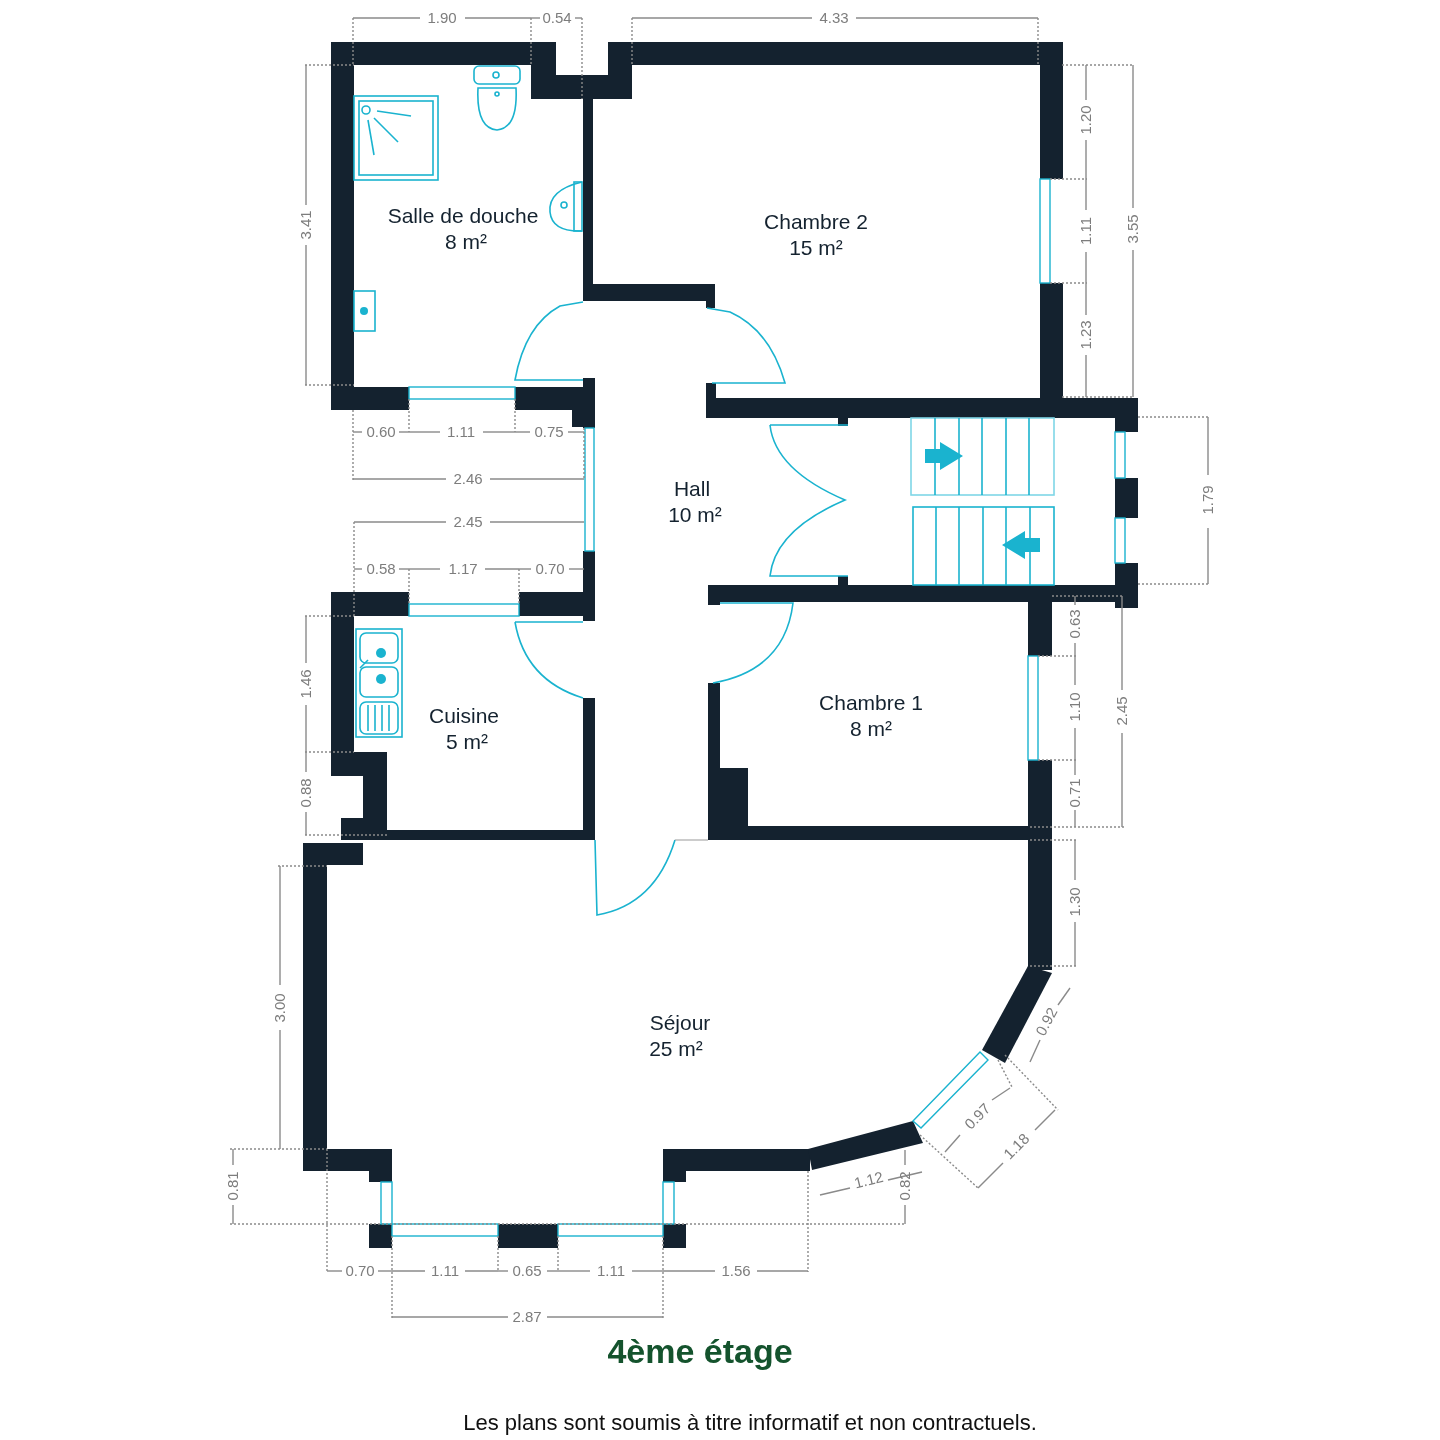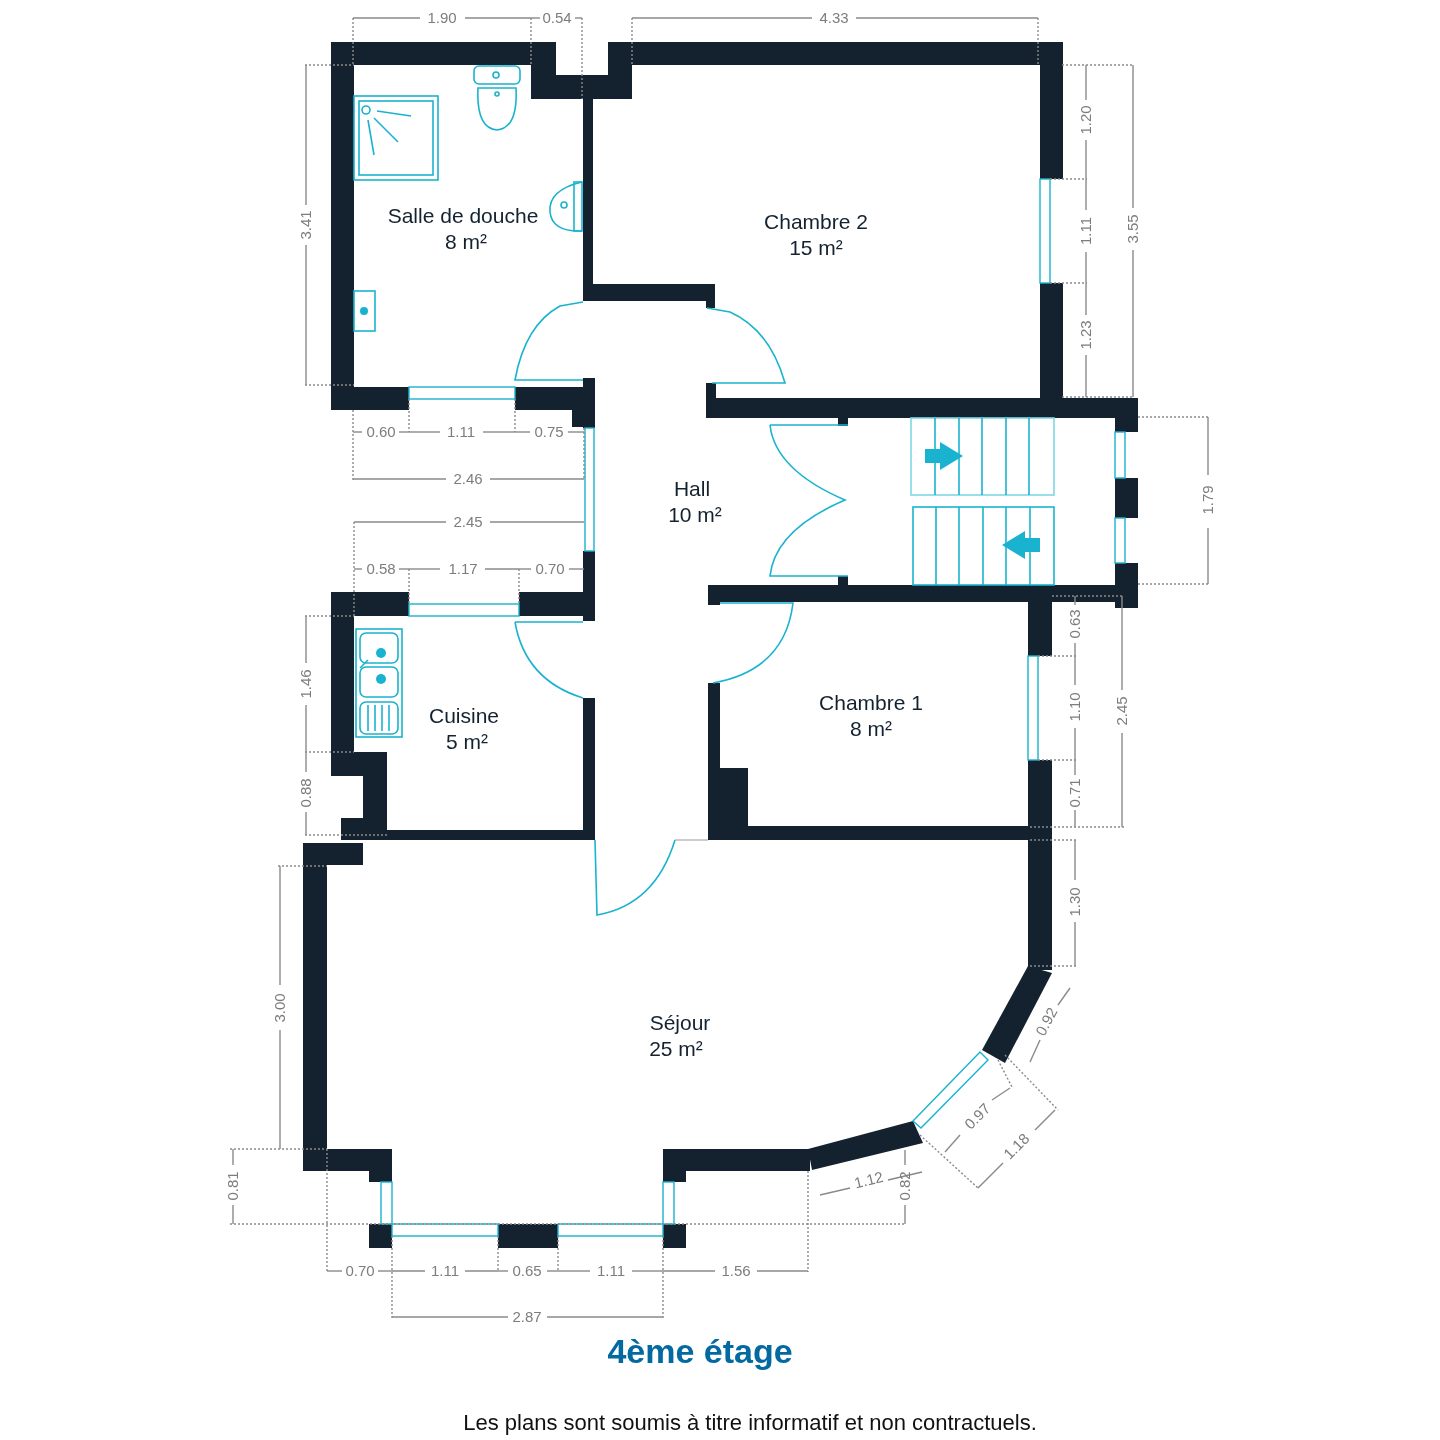--- a/index.html
+++ b/index.html
@@ -8,21 +8,21 @@
   #plan { position:absolute; left:0; top:0; width:1440px; height:1440px; }
   .wall { fill:#14222f; }
   .fix { fill:none; stroke:#1ab3cf; stroke-width:1.6; }
   .fixfill { fill:#1ab3cf; }
   .win { fill:#ffffff; stroke:#1ab3cf; stroke-width:1.4; }
   .dim { stroke:#8a8a8a; stroke-width:1.4; fill:none; }
   .ext { stroke:#8a8a8a; stroke-width:1.4; stroke-dasharray:2 2; fill:none; }
   .dimtxt { fill:#7d7d7d; font-size:15px; font-family:"Liberation Sans", sans-serif; }
   .room { fill:#14222f; font-size:21px; font-family:"Liberation Sans", sans-serif; }
   .title { position:absolute; left:0; width:1400px; top:1332px; text-align:center;
-           font-weight:bold; font-size:34px; color:#0369a1; }
+           font-weight:bold; font-size:34px; color:#14532d; }
   .disclaimer { position:absolute; left:0; width:1500px; top:1410px; text-align:center;
                 font-size:22px; color:#111; }
 </style>
 </head>
 <body>
 
 <svg id="plan" viewBox="0 0 1440 1440" xmlns="http://www.w3.org/2000/svg">
 
   <g>
 

